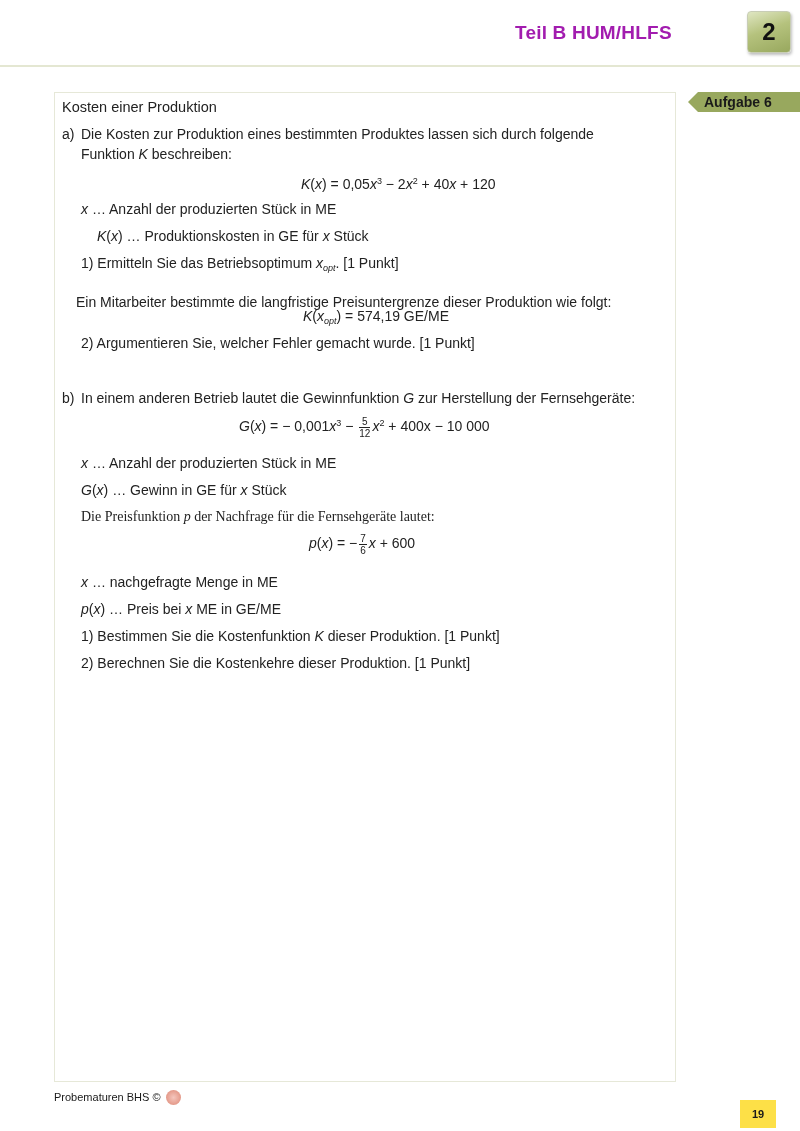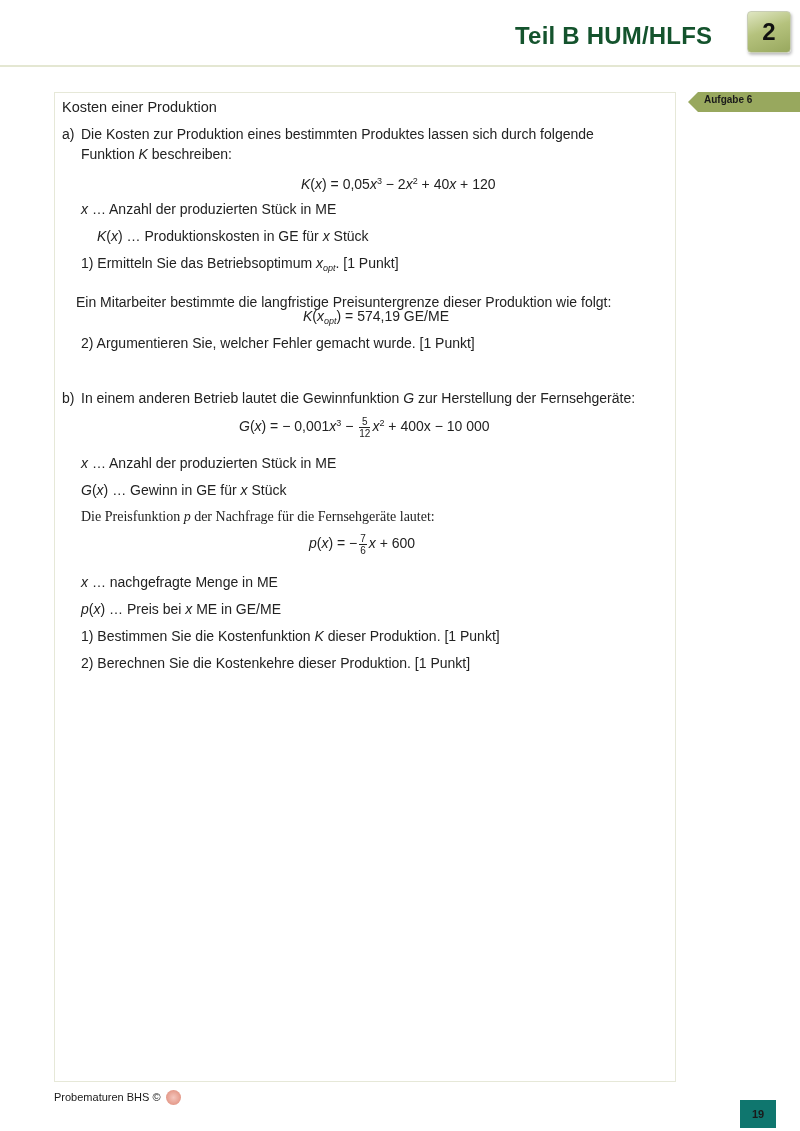--- a/index.html
+++ b/index.html
@@ -1,38 +1,38 @@
 <!DOCTYPE html>
 <html><head>
 <meta charset="utf-8">
 <style>
   html, body { margin:0; padding:0; }
   body { width:800px; height:1131px; background:#ffffff; position:relative; overflow:hidden;
          font-family:"Liberation Sans", sans-serif; color:#1a1a1a; }
-  .header-title { position:absolute; left:515px; top:22px; font-size:24px; font-weight:bold; color:#14532d; letter-spacing:0.2px; }
+  .header-title { position:absolute; left:515px; top:22px; font-size:19px; font-weight:bold; color:#a21caf; letter-spacing:0.2px; }
   .part-badge { position:absolute; left:747px; top:11px; width:42px; height:40px; border-radius:4px;
                 background:linear-gradient(160deg,#dfe6c2 0%,#b5c27d 45%,#98a85e 100%);
                 border:1px solid #c8cdb5; box-shadow:1px 2px 3px rgba(0,0,0,0.25);
                 display:flex; align-items:center; justify-content:center; font-size:24px; font-weight:bold; color:#111; }
   .header-rule { position:absolute; left:0; top:65px; width:800px; height:2px; background:#e4e7d2; }
   .task-tab { position:absolute; left:688px; top:92px; width:112px; height:20px; background:#98a85e;
               clip-path:polygon(10px 0,100% 0,100% 100%,10px 100%,0 50%); }
-  .task-tab span { position:absolute; left:16px; top:2px; font-size:10px; font-weight:bold; color:#1a1a1a; }
+  .task-tab span { position:absolute; left:16px; top:2px; font-size:14px; font-weight:bold; color:#1a1a1a; }
   .content-box { position:absolute; left:54px; top:92px; width:620px; height:988px; border:1px solid #e6e8d8; background:#fff; }
   .txt { position:absolute; font-size:14px; line-height:18px; white-space:nowrap; color:#222; }
   .formula { position:absolute; font-size:14px; line-height:18px; white-space:nowrap; color:#222; font-family:"Liberation Sans", sans-serif; }
   i { font-style:italic; }
   sup { font-size:9px; vertical-align:5px; }
   sub { font-size:9px; vertical-align:-3px;font-style:italic; }
   .frac { display:inline-block; vertical-align:middle; text-align:center; font-size:10px; line-height:11px; margin:0 2px; }
   .frac .num { display:block; border-bottom:1px solid #222; padding:0 1px; }
   .frac .den { display:block; }
   .footer-text { position:absolute; left:54px; top:1090px; font-size:11px; color:#1a1a1a; }
   .logo { display:inline-block; width:15px; height:15px; border-radius:50%; background:radial-gradient(circle,#f5c6bd 0%,#e49a8a 70%,#d77d6b 100%); vertical-align:-4px; margin-left:2px; }
-  .page-num { position:absolute; left:740px; top:1100px; width:36px; height:28px; background:#0f766e; font-size:11px; font-weight:bold;
+  .page-num { position:absolute; left:740px; top:1100px; width:36px; height:28px; background:#fde047; font-size:11px; font-weight:bold;
               display:flex; align-items:center; justify-content:center; color:#1a1a1a; }
 </style>
 </head>
 <body>
 
 <div class="header-title">Teil B HUM/HLFS</div>
 <div class="part-badge">2</div>
 <div class="header-rule"></div>
 
 <div class="content-box"></div>

